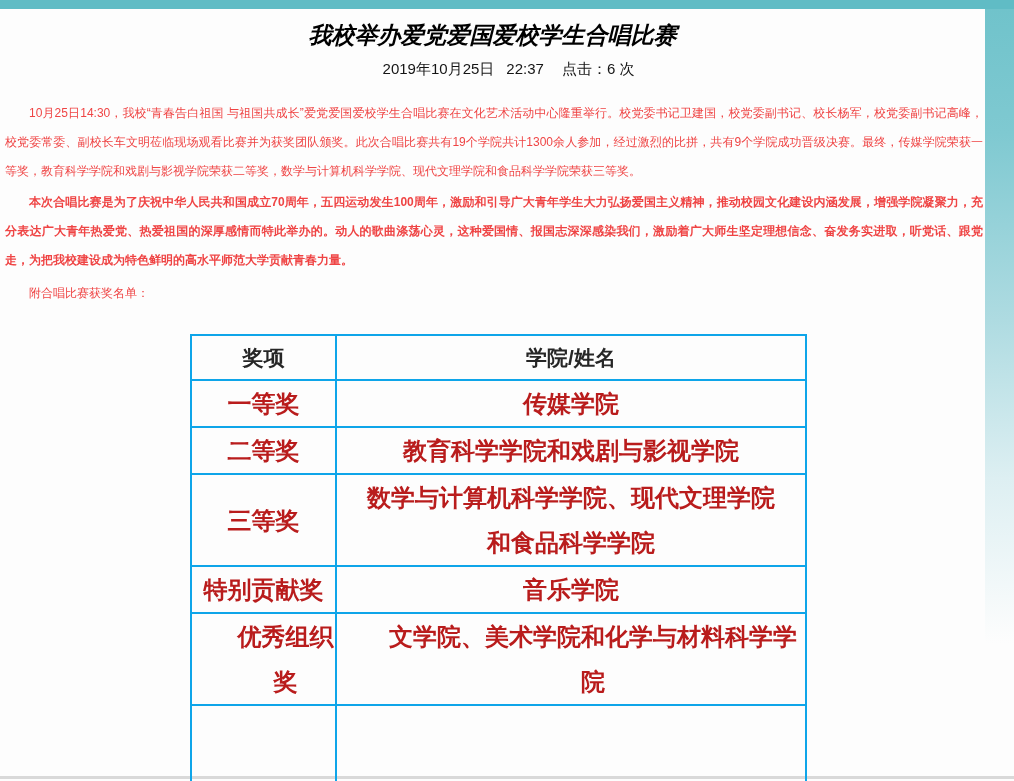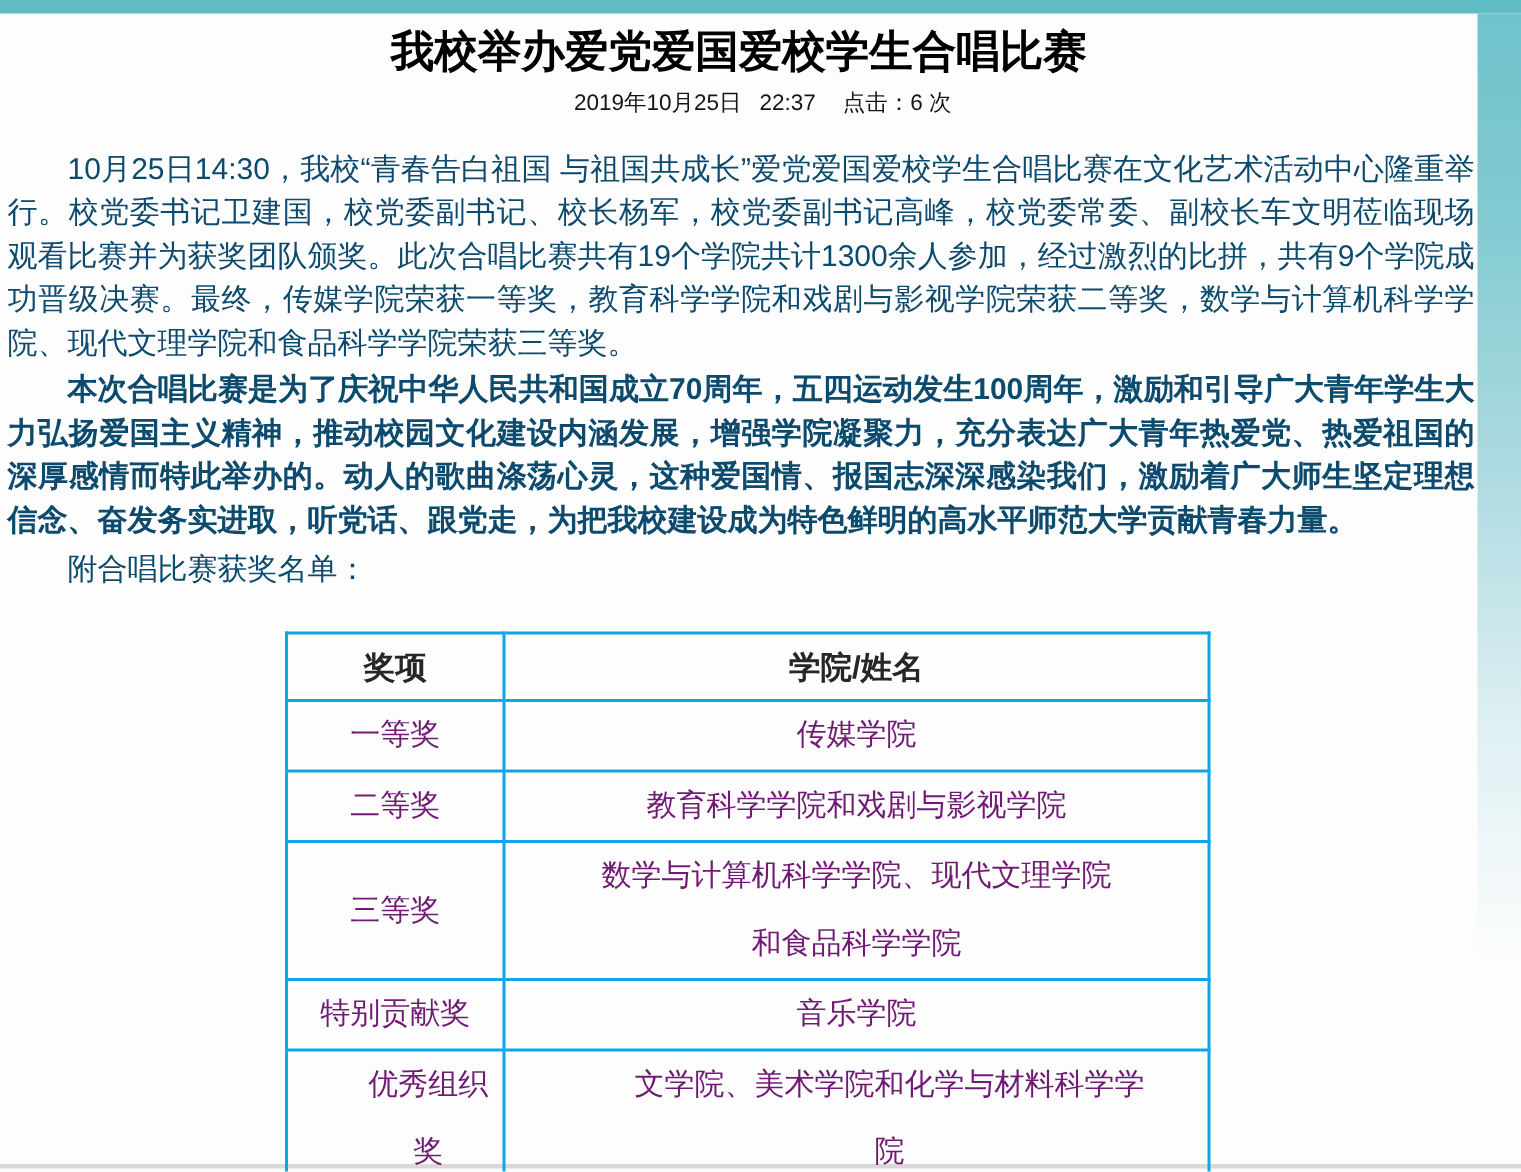--- a/index.html
+++ b/index.html
@@ -19,52 +19,53 @@
     background: linear-gradient(180deg,
       #70c3cb 0%, #7fc9d1 18%, #aedbe1 45%,
       #ddeff2 68%, rgba(253,253,253,0) 92%);
   }
   .bottom-line {
     position: absolute; top: 776px; left: 0;
     width: 1014px; height: 3px; z-index: 1;
   }
   .content { position: absolute; top: 9px; left: 0; width: 985px; }
   .title {
-    margin: 13px 0 0; font-size: 29px; line-height: 26px;
-    font-weight: bold; text-align: center; color: #000;
+    margin: 13px 0 0; font-size: 23px; line-height: 26px;
+    font-weight: bold; text-align: center; color: #000; font-style: italic;
   }
   .meta {
     margin-top: 11px; text-align: center;
     font-size: 15px; line-height: 19px; color: #151515; padding-left: 32px;
   }
   .meta .gap-sm { display: inline-block; width: 12px; }
   .meta .gap-md { display: inline-block; width: 18px; }
   .body-text {
     margin: 21px 0 0 5px; width: 978px;
-    font-size: 20px; line-height: 29px; color: #0c4a6e;
+    font-size: 12px; line-height: 29px; color: #ef4444;
     text-align: justify;
   }
   .body-text p { margin: 0; text-indent: 2em; }
   .body-text p.p2 { margin-top: 2px; font-weight: bold; }
   .body-text p.p3 { margin-top: 4px; }
   table.awards {
     border-collapse: collapse; table-layout: fixed;
     margin: 26px 0 0 190px; width: 615px;
     position: relative; z-index: 2; background: transparent;
   }
   .awards th, .awards td {
     border: 2px solid #0ea5e9; padding: 0;
     text-align: center; vertical-align: middle;
   }
   .awards th {
     font-size: 21px; font-weight: 700; color: #262626; height: 43px;
   }
   .awards td {
-    font-size: 20px; color: #701a75; line-height: 45px;
+    font-size: 24px; color: #b91c1c; line-height: 45px;
     white-space: pre-line;
+    font-weight: bold;
   }
   tr.row-single td { height: 44px; }
   tr.row-single.short td { height: 42px; }
   tr.row-double td { height: 87px; }
   tr.row-double.tall td { height: 89px; padding-left: 44px; }
   tr.row-partial td { height: 38px; vertical-align: top; }
 </style>
 </head>
 <body>
 

